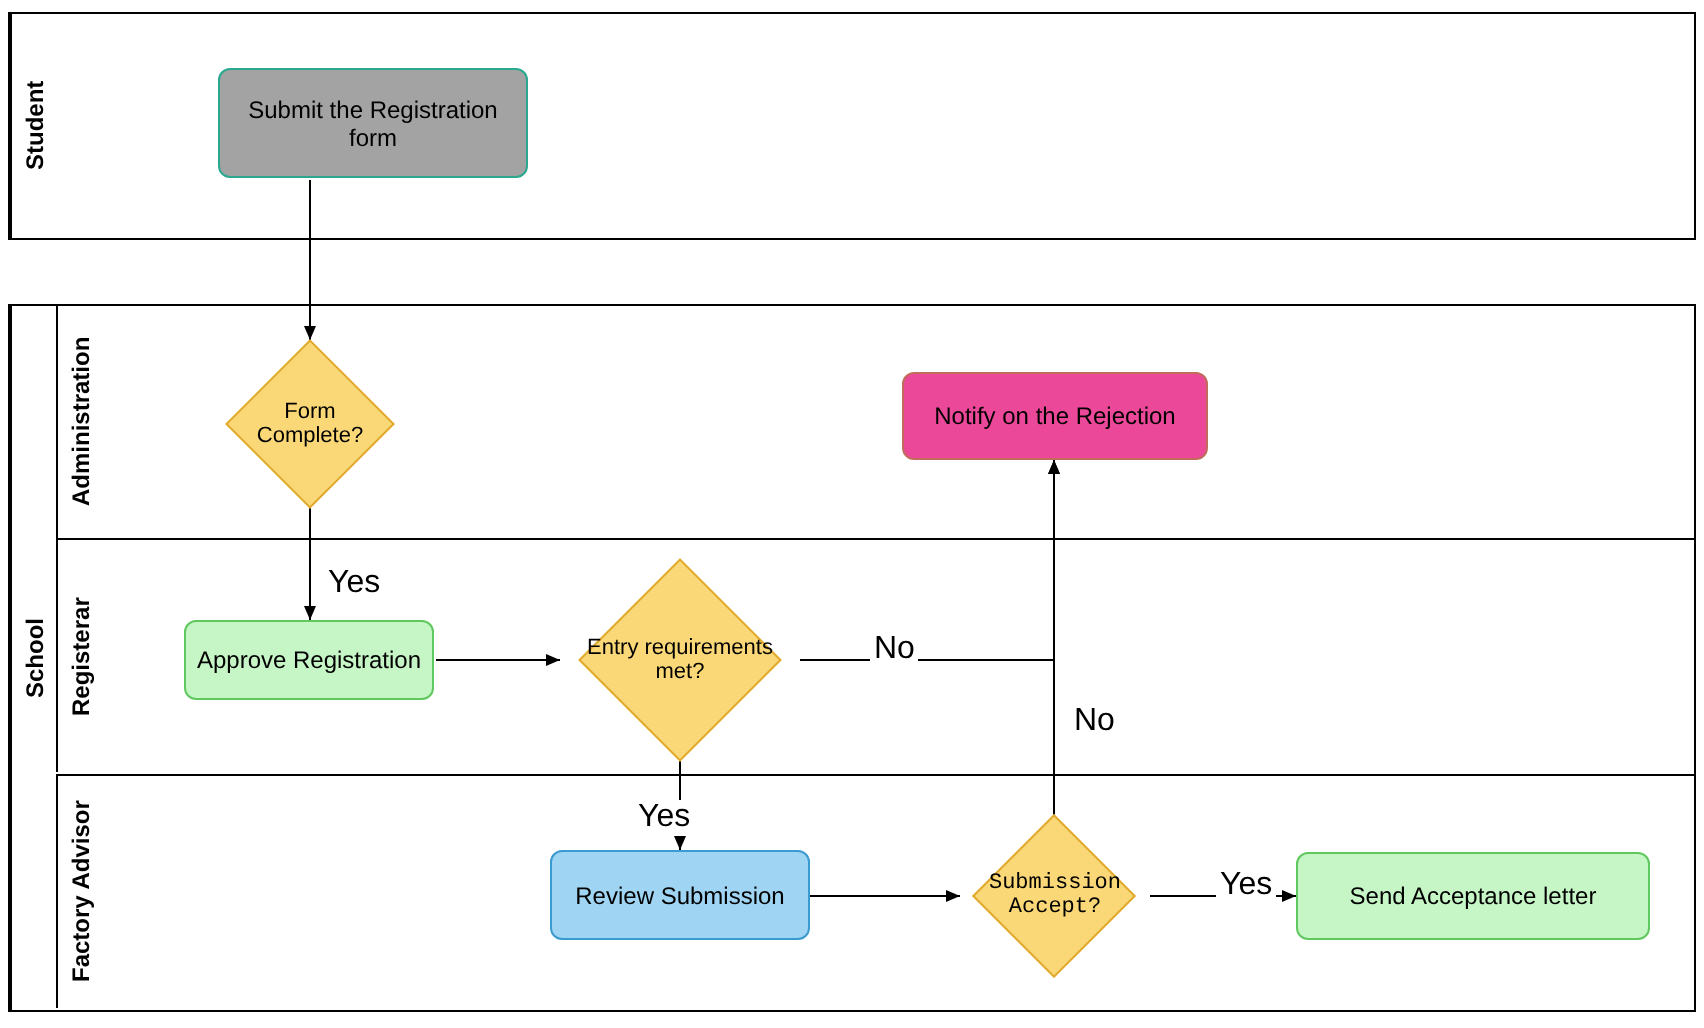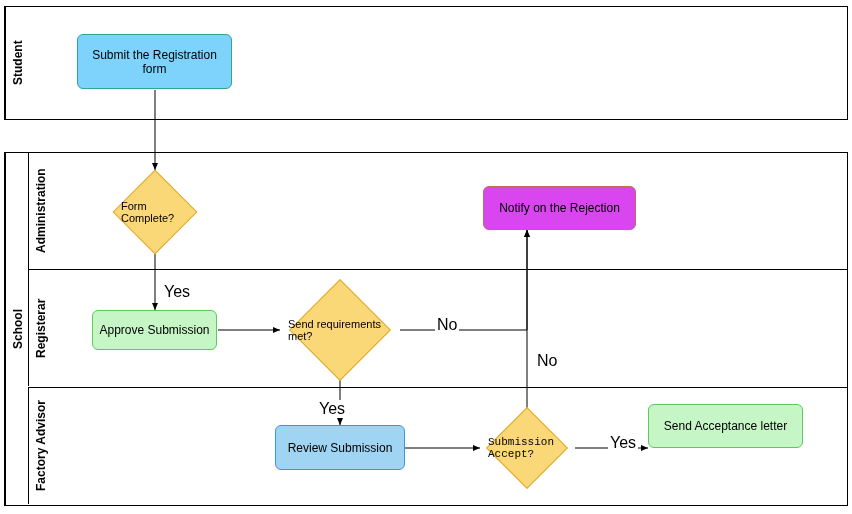--- a/index.html
+++ b/index.html
@@ -1,27 +1,27 @@
 <!DOCTYPE html>
 <html><head>
 <meta charset="utf-8">
 <style>
   * { box-sizing: border-box; margin: 0; padding: 0; }
   body { font-family: Arial, sans-serif; font-size: 12px; background: #fff; width: 852px; height: 514px; position: relative; }
   .lane { position: absolute; border: 1px solid #000; }
   .lane-label { position: absolute; writing-mode: vertical-rl; transform: rotate(180deg); font-weight: bold; font-size: 12px; display: flex; align-items: center; justify-content: center; border-right: 1px solid #000; }
   .node { position: absolute; display: flex; align-items: center; justify-content: center; text-align: center; padding: 4px; font-size: 12px; }
   .process { border: 1px solid; border-radius: 6px; }
-  .teal { background: #7dd3fc; border-color: #2ba890; }
+  .teal { background: #a3a3a3; border-color: #2ba890; margin-left: 32px; }
   .green { background: #c6f5c6; border-color: #5fc95f; }
   .blue { background: #9fd4f2; border-color: #3a9bd1; align-items: center; }
-  .red { background: #d946ef; border-color: #c26b5d; margin-left: 32px; }
+  .red { background: #ec4899; border-color: #c26b5d; }
   .diamond { position: absolute; }
   .diamond-shape { width: 100%; height: 100%; background: #fbd877; border: 1px solid #e0a92e; transform: rotate(45deg); }
-  .diamond-text { position: absolute; top: 0; left: 0; width: 100%; height: 100%; display: flex; align-items: center; justify-content: center; text-align: left; font-size: 11px; padding: 8px; }
+  .diamond-text { position: absolute; top: 0; left: 0; width: 100%; height: 100%; display: flex; align-items: center; justify-content: center; text-align: center; font-size: 11px; padding: 8px; }
   .edge-label { position: absolute; font-size: 16px; background: #fff; padding: 0 2px; }
   svg.arrows { position: absolute; top: 0; left: 0; width: 852px; height: 514px; pointer-events: none; }
 </style>
 </head>
 <body>
 
 <div class="lane" style="left:4px; top:6px; width:844px; height:114px;">
   <div class="lane-label" style="left:0; top:0; width:24px; height:112px;">
     <span>Student</span>
   </div>
@@ -72,46 +72,46 @@
 </div>
 
 <div class="diamond" style="left:113px; top:170px; width:84px; height:84px;">
   <div class="diamond-shape" style="width:60px; height:60px; margin:12px;"></div>
   <div class="diamond-text">
       <span>Form Complete?</span>
     </div>
 </div>
 
 <div class="node process green" style="left:92px; top:310px; width:125px; height:40px;">
-  <span>Approve Submission</span>
+  <span>Approve Registration</span>
 </div>
 
 <div class="diamond" style="left:280px; top:287px; width:120px; height:86px;">
   <div class="diamond-shape" style="width:72px; height:72px; margin:7px 24px;"></div>
   <div class="diamond-text">
-      <span>Send requirements met?</span>
+      <span>Entry requirements met?</span>
     </div>
 </div>
 
 <div class="node process red" style="left:451px; top:186px; width:153px; height:44px;">
   <span>Notify on the Rejection</span>
 </div>
 
 <div class="node process blue" style="left:275px; top:425px; width:130px; height:45px;">
   <span>Review Submission</span>
 </div>
 
 <div class="diamond" style="left:480px; top:410px; width:95px; height:76px;font-family:Liberation Mono, monospace;">
   <div class="diamond-shape" style="width:58px; height:58px; margin:9px 18px;"></div>
   <div class="diamond-text">
       <span>Submission Accept?</span>
     </div>
 </div>
 
-<div class="node process green" style="left:648px; top:404px; width:155px; height:44px;">
+<div class="node process green" style="left:648px; top:426px; width:177px; height:44px;">
   <span>Send Acceptance letter</span>
 </div>
 
 <div class="edge-label" style="left:162px; top:283px;">Yes</div>
 <div class="edge-label" style="left:435px; top:316px;">No</div>
 <div class="edge-label" style="left:317px; top:400px;">Yes</div>
 <div class="edge-label" style="left:535px; top:352px;">No</div>
 <div class="edge-label" style="left:608px; top:434px;">Yes</div>
 
 </body></html>

